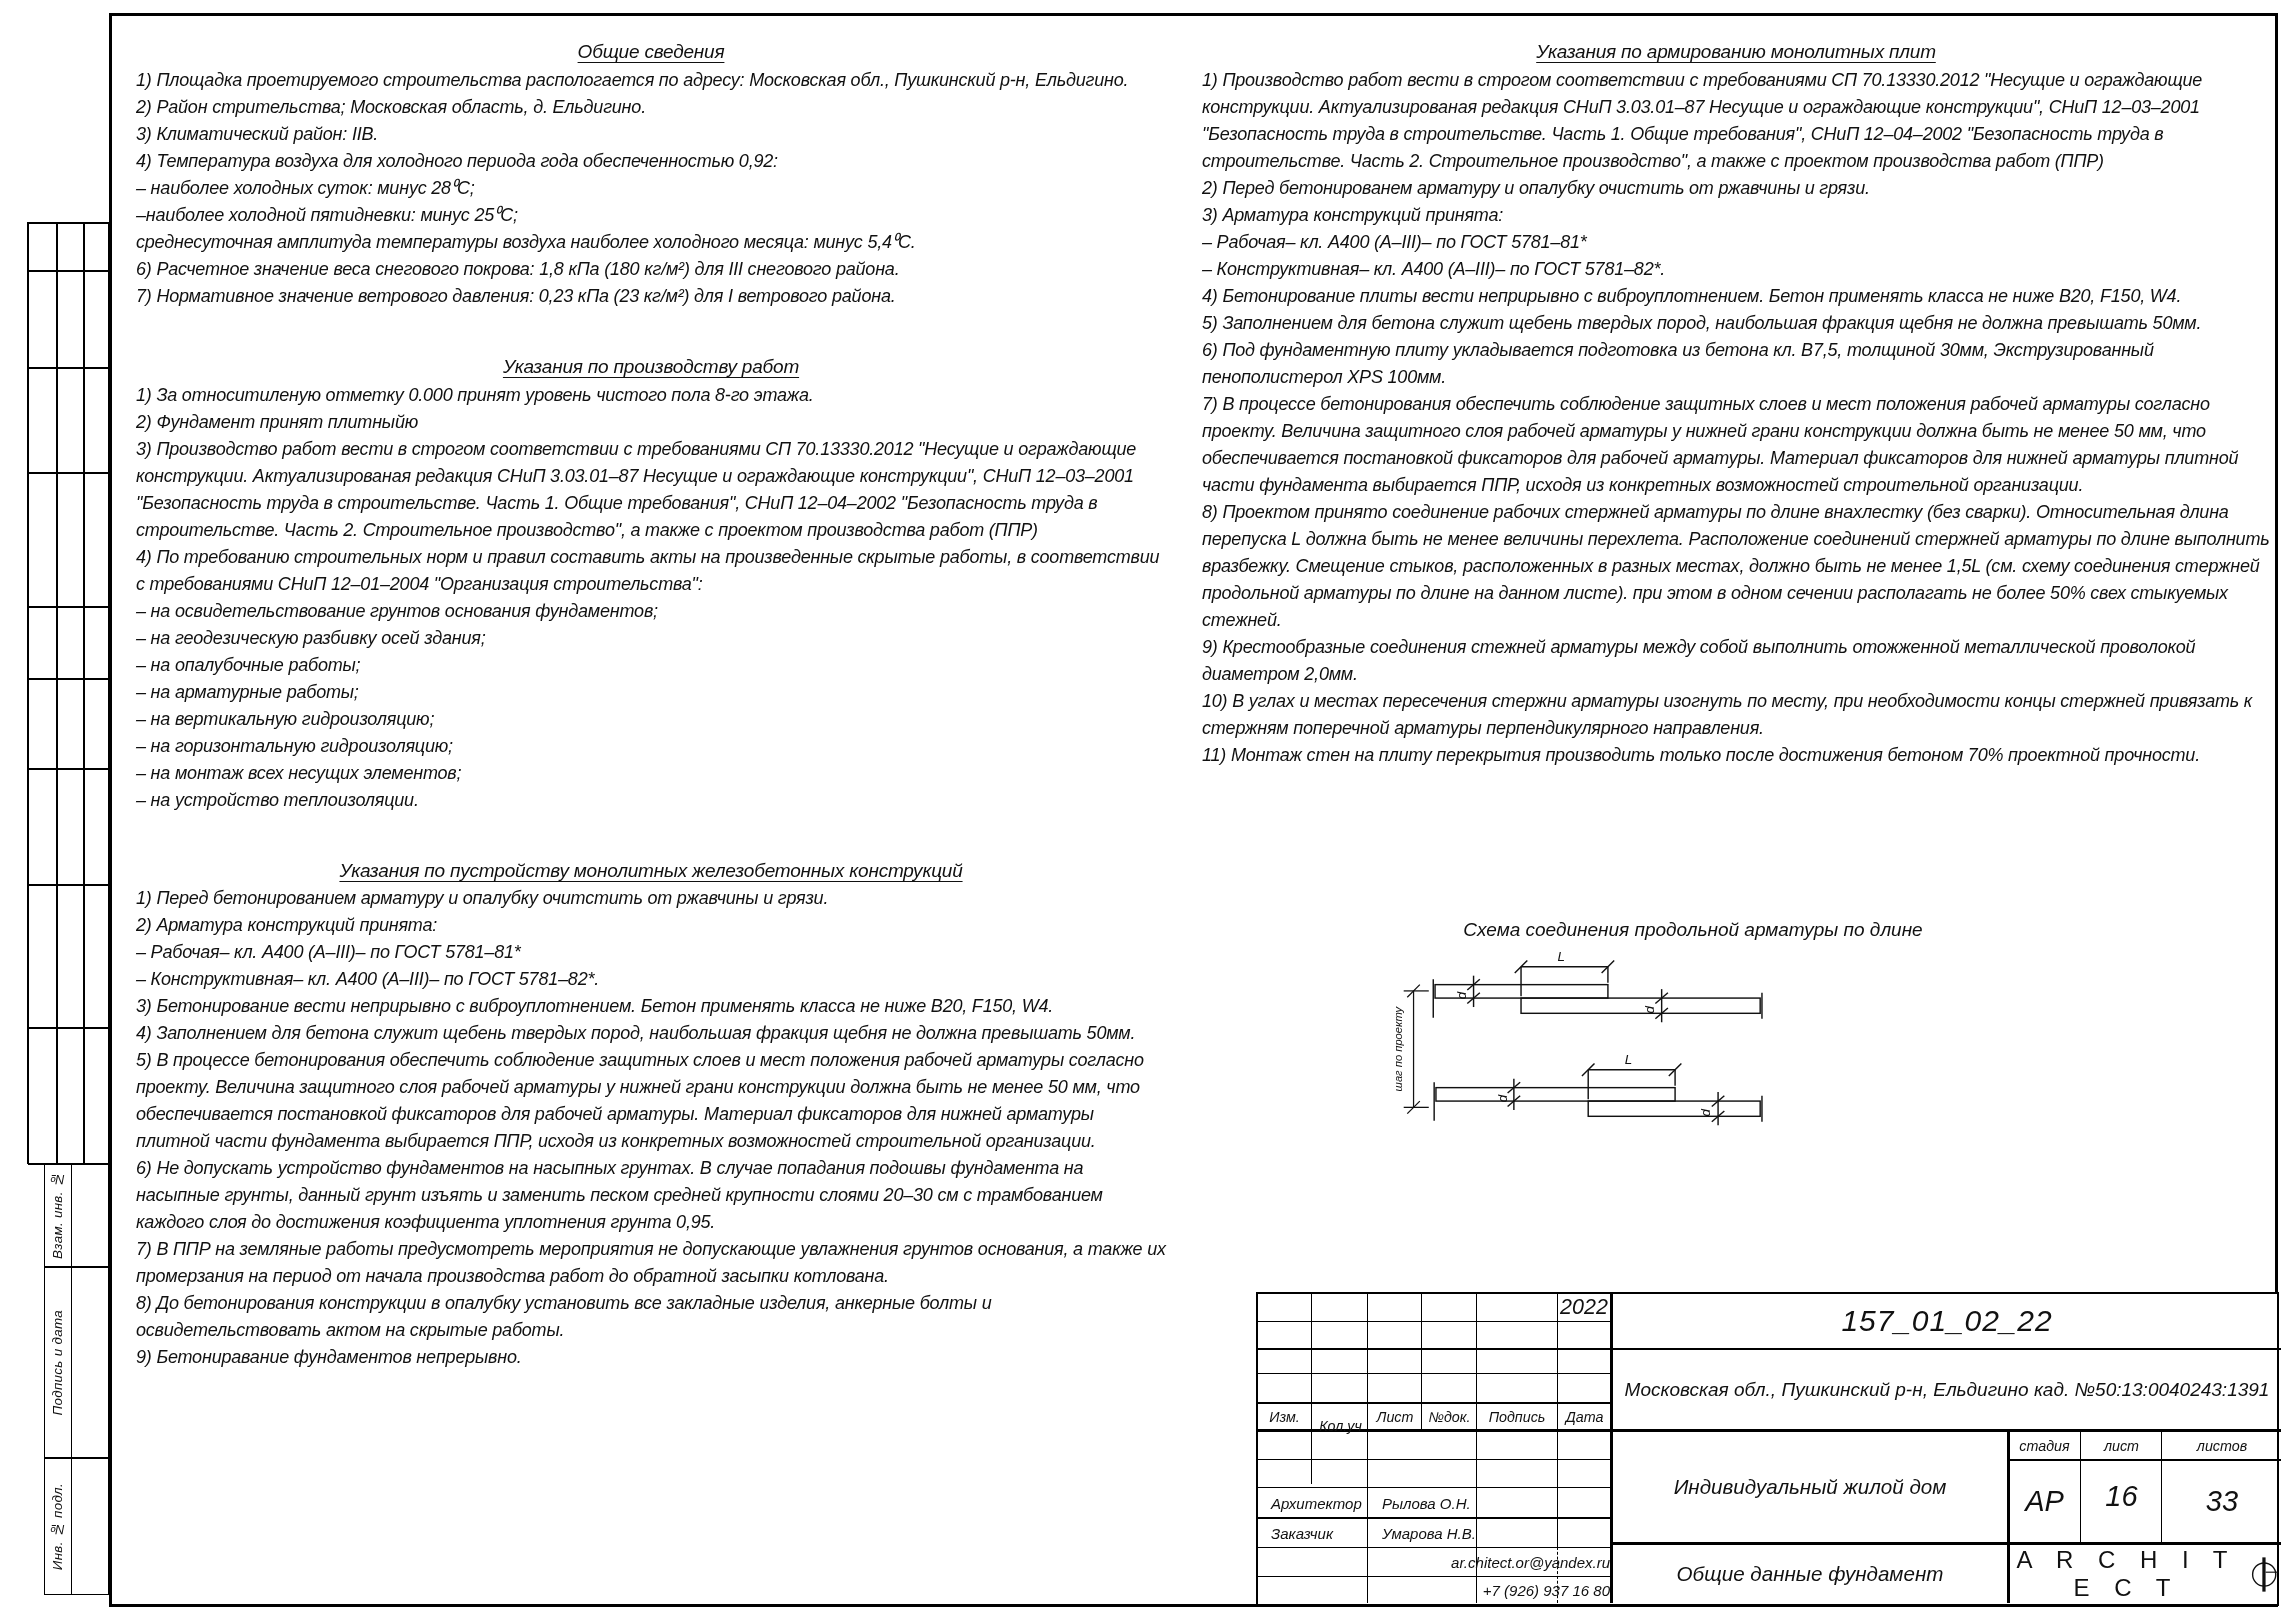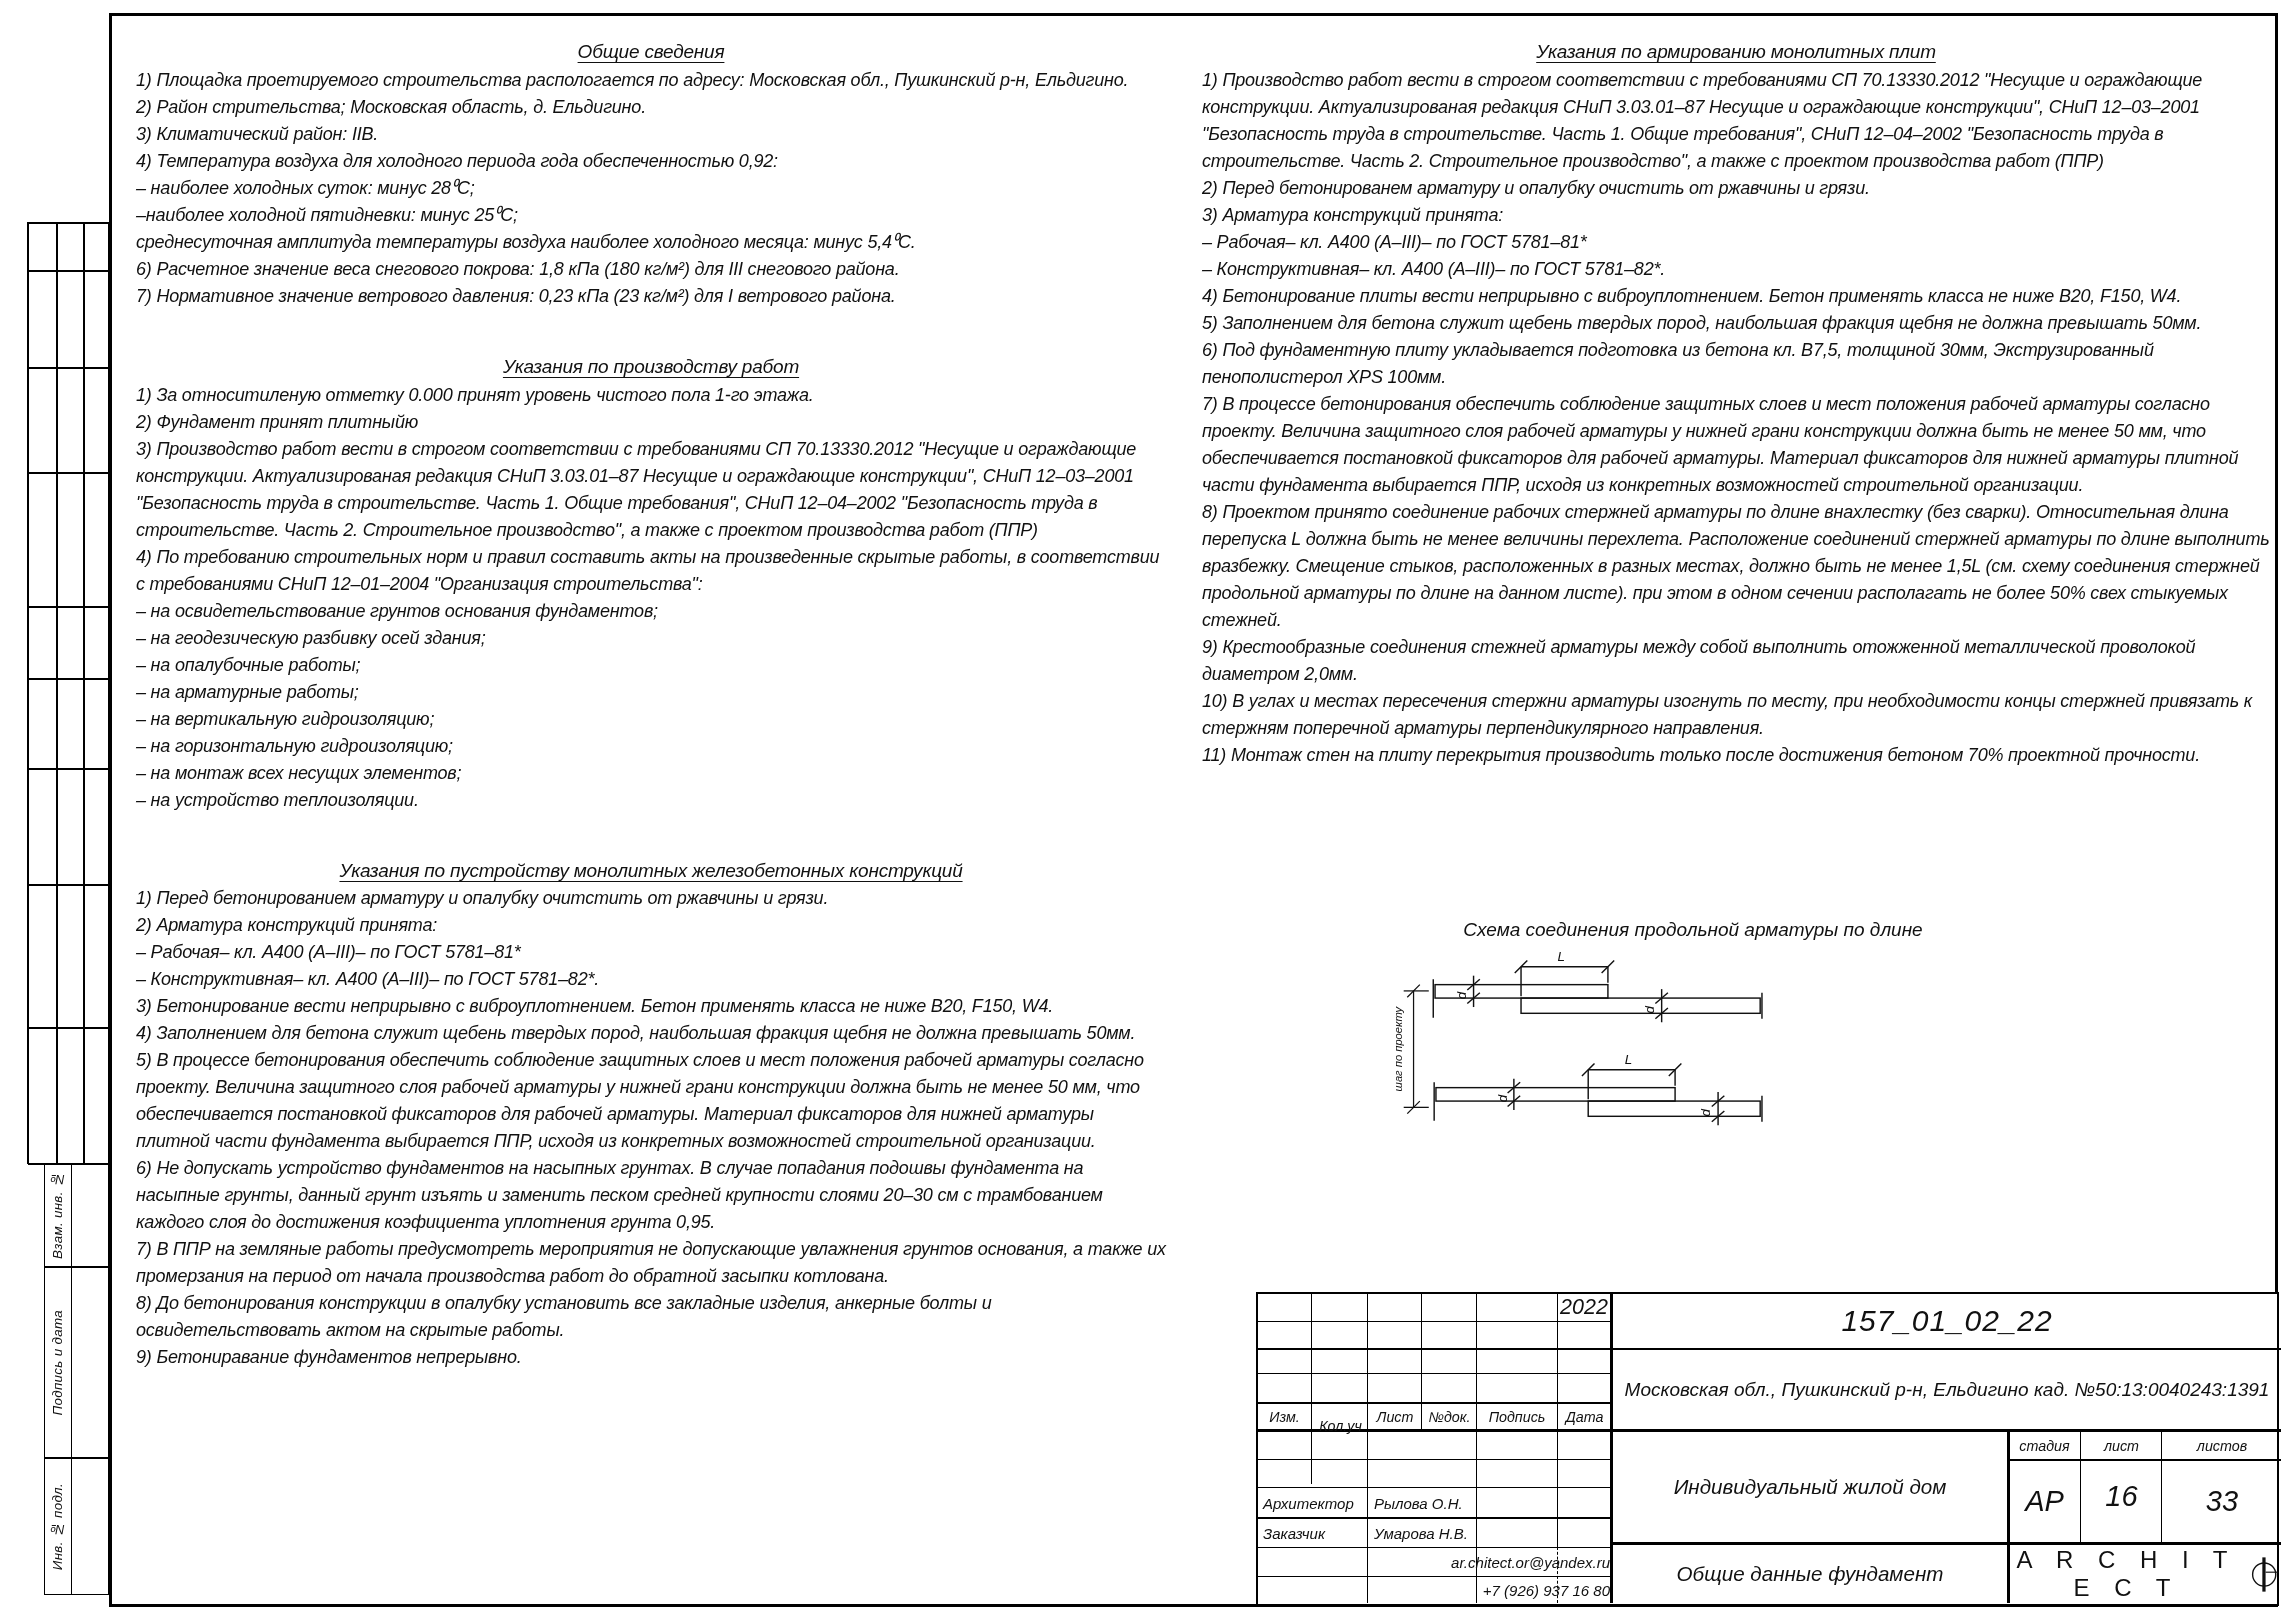--- a/index.html
+++ b/index.html
@@ -66,21 +66,21 @@
   .tb-cell{
     position:absolute;display:flex;align-items:center;justify-content:center;
     text-align:center;box-sizing:border-box;overflow:hidden;
   }
   .tb-small{font-size:14.3px;}
   .tb-year{font-size:21.5px;}
   .tb-doc{font-size:30px;letter-spacing:0.9px;}
   .tb-addr{font-size:19px;}
   .tb-proj{font-size:20.6px;border-radius:30px;}
   .tb-big{font-size:29px;}
-  .tb-role{justify-content:flex-start;padding-left:5px;font-size:15px;}
+  .tb-role{justify-content:flex-start;padding-left:13px;font-size:15px;}
   .tb-contact{justify-content:flex-end;padding-right:0;font-size:15px;}
   .tb-logo{font-style:normal;display:flex;align-items:center;justify-content:center;gap:3.6px;}
   .tb-logo .logo-word{font-size:24px;letter-spacing:9px;font-weight:500;}
 </style>
 </head>
 <body>
 
 <div class="frame"></div>
 
 <div class="side-grid">
@@ -145,21 +145,21 @@
         <div class="tline">– наиболее холодных суток: минус 28⁰С;</div>
         <div class="tline">–наиболее холодной пятидневки: минус 25⁰С;</div>
         <div class="tline">среднесуточная амплитуда температуры воздуха наиболее холодного месяца: минус 5,4⁰С.</div>
         <div class="tline">6) Расчетное значение веса снегового покрова: 1,8 кПа (180 кг/м²) для III снегового района.</div>
         <div class="tline">7) Нормативное значение ветрового давления: 0,23 кПа (23 кг/м²) для I ветрового района.</div>
       </div>
   </div>
   <div class="sect">
     <div class="sect-heading">Указания по производству работ</div>
     <div>
-        <div class="tline">1) За относитиленую отметку 0.000 принят уровень чистого пола 1-го этажа.</div>
+        <div class="tline">1) За относитиленую отметку 0.000 принят уровень чистого пола 8-го этажа.</div>
         <div class="tline">2) Фундамент принят плитныйю</div>
         <div class="tline">3) Производство работ вести в строгом соответствии с требованиями СП 70.13330.2012 "Несущие и ограждающие конструкции. Актуализированая редакция СНиП 3.03.01–87 Несущие и ограждающие конструкции", СНиП 12–03–2001 "Безопасность труда в строительстве. Часть 1. Общие требования", СНиП 12–04–2002 "Безопасность труда в строительстве. Часть 2. Строительное производство", а также с проектом производства работ (ППР)</div>
         <div class="tline">4) По требованию строительных норм и правил составить акты на произведенные скрытые работы, в соответствии с требованиями СНиП 12–01–2004 "Организация строительства":</div>
         <div class="tline">– на освидетельствование грунтов основания фундаментов;</div>
         <div class="tline">– на геодезическую разбивку осей здания;</div>
         <div class="tline">– на опалубочные работы;</div>
         <div class="tline">– на арматурные работы;</div>
         <div class="tline">– на вертикальную гидроизоляцию;</div>
         <div class="tline">– на горизонтальную гидроизоляцию;</div>
         <div class="tline">– на монтаж всех несущих элементов;</div>

